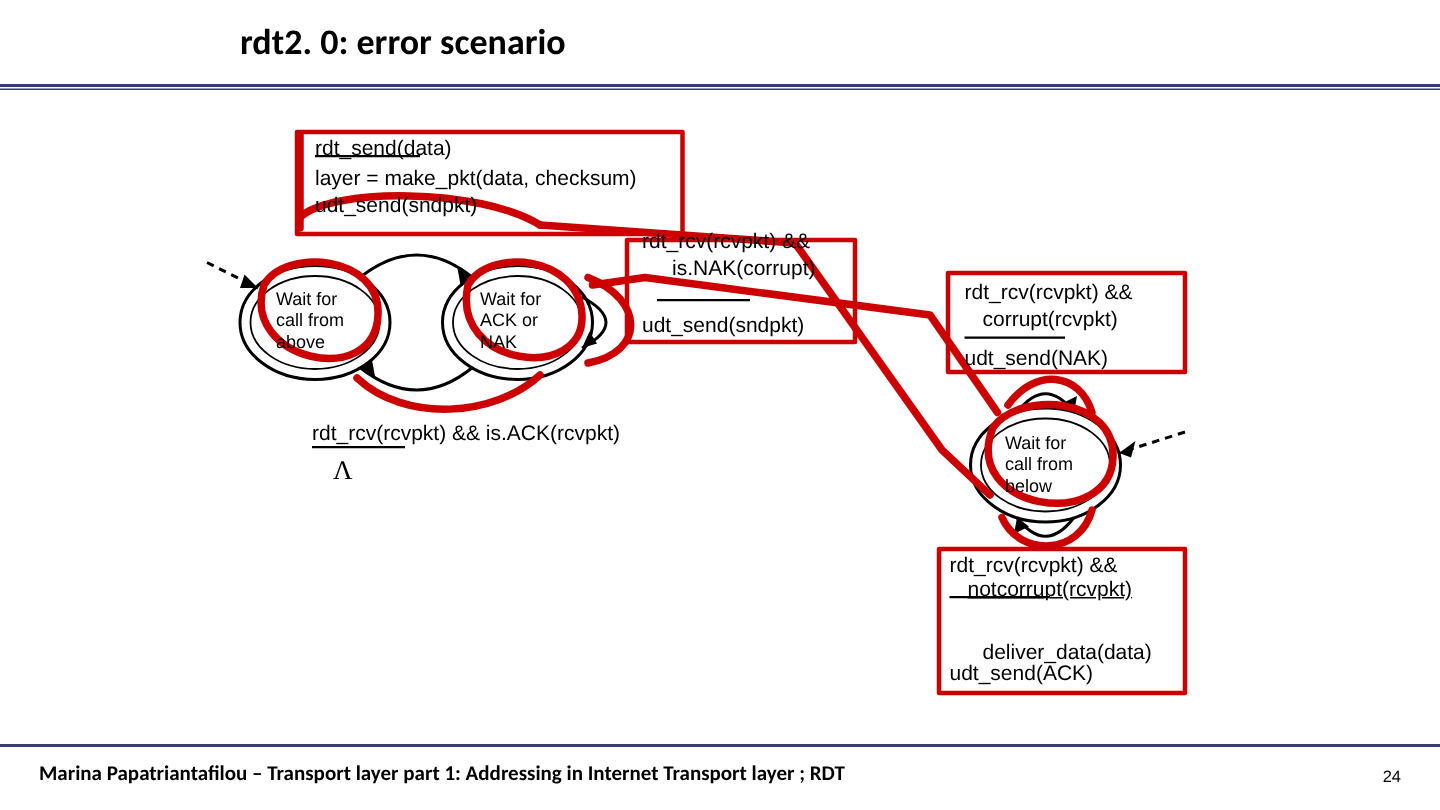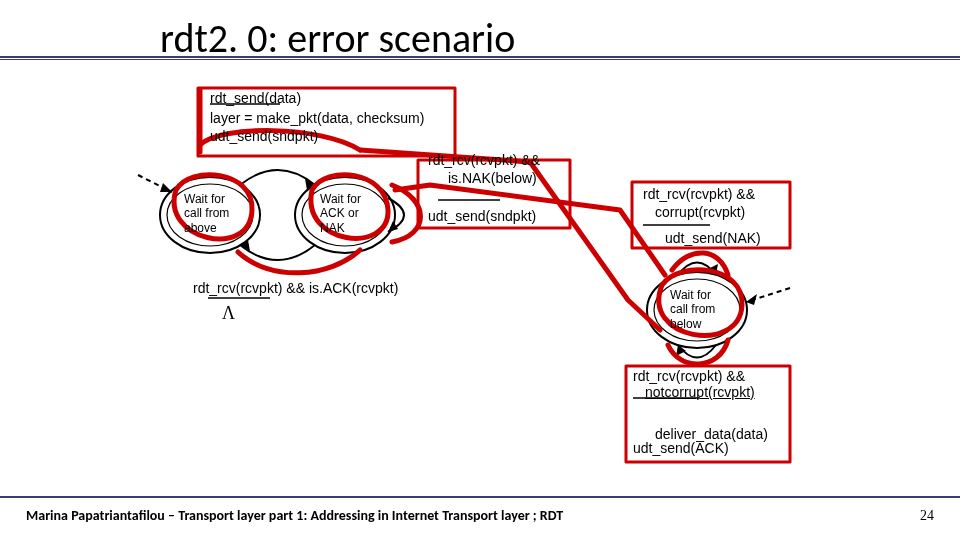--- a/index.html
+++ b/index.html
@@ -1,20 +1,20 @@
 <!DOCTYPE html>
 <html><head>
 <meta charset="utf-8">
 <style>
   * { margin: 0; padding: 0; box-sizing: border-box; }
   html, body { width: 960px; height: 540px; font-family: Arial, Helvetica, sans-serif; background: #fff; color: #000; }
   .slide { position: relative; width: 960px; height: 540px; }
   .title {
     position: absolute; left: 160px; top: 14px;
-    font-size: 40px; font-weight: 400;
+    font-size: 24px; font-weight: 700;
     font-family: "Calibri", Arial, sans-serif;
   }
   .title-underline {
     position: absolute; left: 0; top: 56px; width: 960px; height: 0;
     border-top: 2px solid #3b3b7a;
   }
   .title-underline2 {
     position: absolute; left: 0; top: 59px; width: 960px; height: 0;
     border-top: 1px solid #3b3b7a;
   }
@@ -27,22 +27,22 @@
   .lambda { font-family: "Times New Roman", serif; font-size: 18px; }
   .state-label { position: absolute; font-size: 12px; line-height: 1.2; }
   .footer {
     position: absolute; left: 26px; bottom: 16px;
     font-size: 14px; font-weight: 600;
     font-family: "Calibri", Arial, sans-serif;
     margin-top: 14px;
   }
   .pagenum {
     position: absolute; right: 26px; bottom: 16px;
-    font-size: 14px;
-    font-family: Liberation Serif, serif;
+    font-size: 11px;
+    font-family: Liberation Sans, sans-serif;
   }
   .footer-rule {
     position: absolute; left: 0; bottom: 42px; width: 960px; height: 0;
     border-top: 2px solid #3b3b7a;
   }
   svg { position: absolute; left: 0; top: 0; }
   .hr-short { stroke: #000; stroke-width: 1.5; }
 </style>
 </head>
 <body>
@@ -130,29 +130,29 @@
     <div class="blk" style="left:210px; top:58px;">udt_send(sndpkt)</div>
 
     <div class="state-label" style="left:184px; top:122px; white-space:pre;">Wait for
 call from
 above</div>
     <div class="state-label" style="left:320px; top:122px; white-space:pre;">Wait for
 ACK or
 NAK</div>
 
     <div class="blk" style="left:428px; top:82px;">rdt_rcv(rcvpkt) &amp;&amp;</div>
-    <div class="blk" style="left:448px; top:100px;">is.NAK(below)</div>
+    <div class="blk" style="left:448px; top:100px;">is.NAK(corrupt)</div>
     <div class="blk" style="left:428px; top:138px;">udt_send(sndpkt)</div>
 
-    <div class="blk" style="left:193px; top:210px;text-align:right;">rdt_rcv(rcvpkt) &amp;&amp; is.ACK(rcvpkt)</div>
+    <div class="blk" style="left:208px; top:210px;text-align:right;">rdt_rcv(rcvpkt) &amp;&amp; is.ACK(rcvpkt)</div>
     <div class="blk lambda" style="left:222px; top:232px;">Λ</div>
 
     <div class="blk" style="left:643px; top:116px;">rdt_rcv(rcvpkt) &amp;&amp;</div>
     <div class="blk" style="left:655px; top:134px;">corrupt(rcvpkt)</div>
-    <div class="blk" style="left:665px; top:160px;">udt_send(NAK)</div>
+    <div class="blk" style="left:643px; top:160px;">udt_send(NAK)</div>
 
     <div class="state-label" style="left:670px; top:218px; white-space:pre;">Wait for
 call from
 below</div>
 
     <div class="blk" style="left:633px; top:298px;">rdt_rcv(rcvpkt) &amp;&amp;</div>
     <div class="blk" style="left:645px; top:314px;text-decoration:underline;">notcorrupt(rcvpkt)</div>
     <div class="blk" style="left:633px; top:356px;margin-left:22px;">deliver_data(data)</div>
     <div class="blk" style="left:633px; top:370px;">udt_send(ACK)</div>
 

